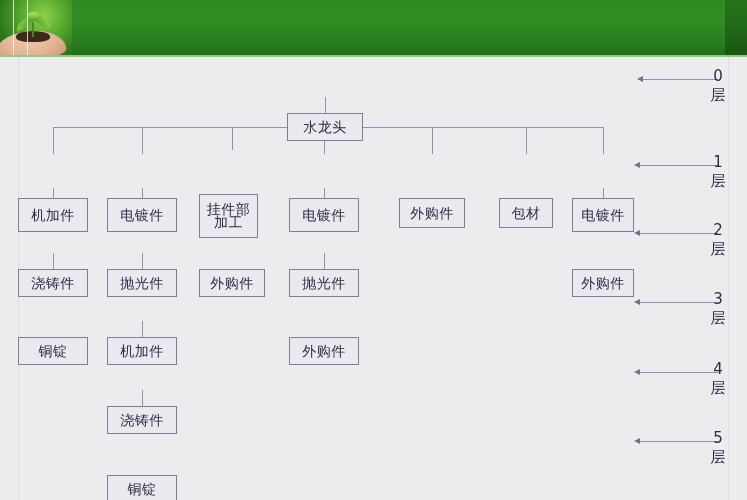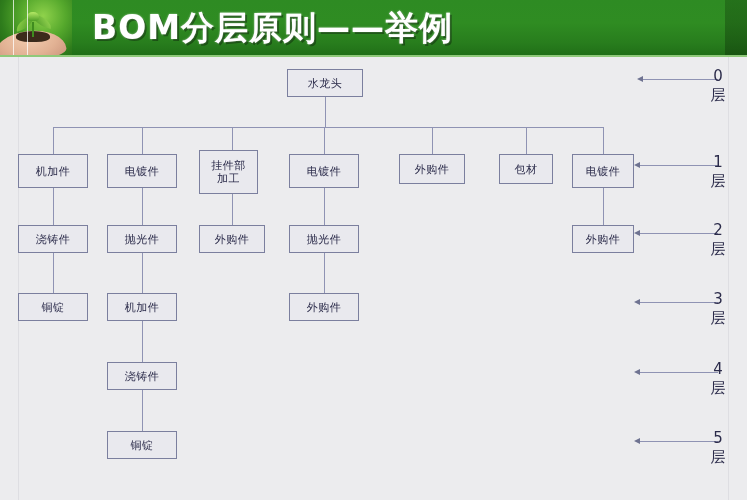--- a/index.html
+++ b/index.html
@@ -113,28 +113,29 @@
     width: 1px; height: 443px;
     background: #dedee2;
   }
 
   
   .node {
     position: absolute;
     border: 1px solid #7b7f9e;
     background: #e9e9ee;
     color: #2b2b4a;
-    font-size: 11px;
+    font-size: 14px;
     line-height: 13px;
     text-align: center;
     display: flex;
     align-items: center;
     justify-content: center;
     white-space: pre-line;
     letter-spacing: .5px;
+    margin-top: 44px;
   }
 
   
   .vline {
     position: absolute;
     width: 1px;
     background: #8f93b3;
   }
   .hline {
     position: absolute;
@@ -175,21 +176,20 @@
       <div id="photo-hand"></div>
       <div id="photo-soil"></div>
       <div id="photo-stem"></div>
       <div id="photo-leaf-l"></div>
       <div id="photo-leaf-r"></div>
       <div id="photo-leaf-t"></div>
       <div id="photo-frame-a"></div>
       <div id="photo-frame-b"></div>
     </div>
     <div id="banner-dark-right"></div>
-    <div id="banner-title">BOM分层原则——举例</div>
   </div>
   <div id="banner-underline"></div>
 
   <div id="slide">
     <div id="slide-left-rule"></div>
     <div id="slide-right-rule"></div>
     <div id="edges-layer">
         <div class="vline" style="left: 325px; top: 40px; height: 30px;"></div>
         <div class="hline" style="left: 53px; top: 70px; width: 550px;"></div>
         <div class="vline" style="left: 53px; top: 70px; height: 27px;"></div>

